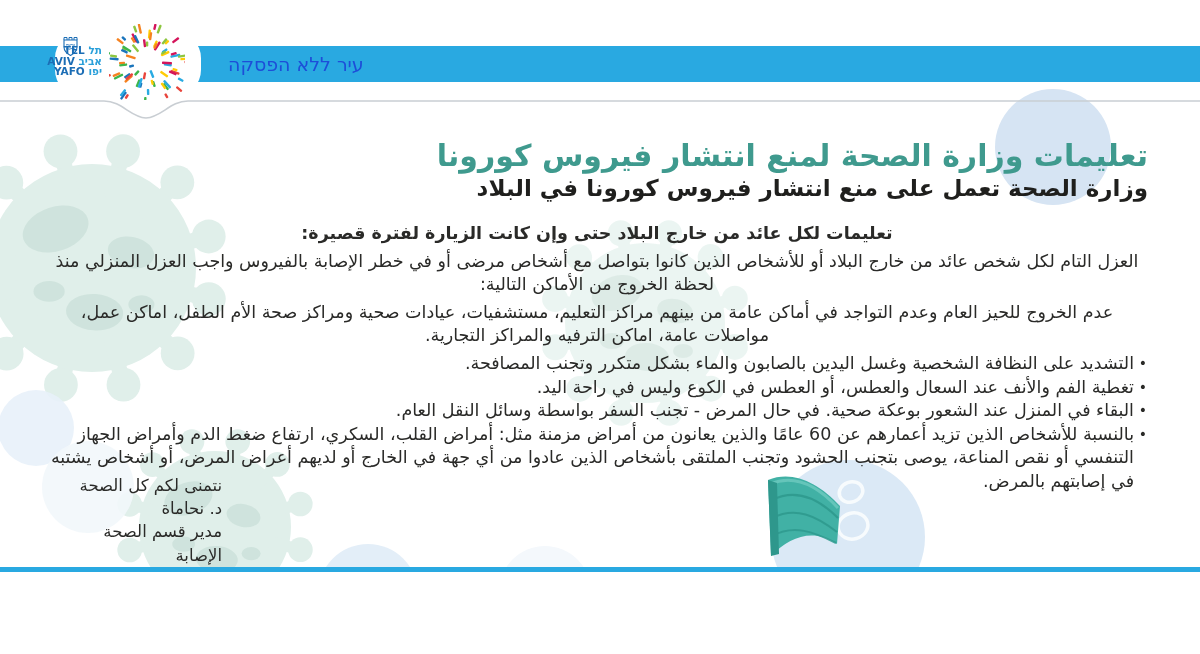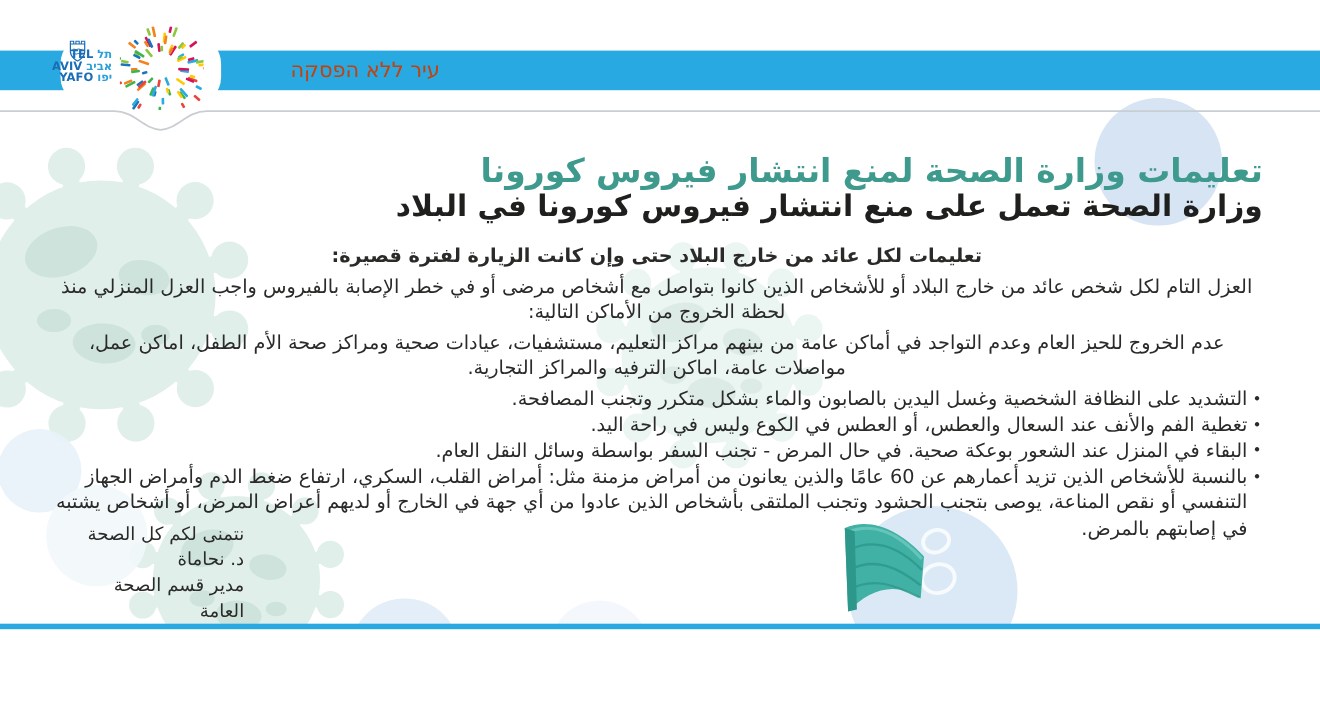--- a/index.html
+++ b/index.html
@@ -4,21 +4,21 @@
 <style>
   html,body{margin:0;padding:0;background:#ffffff;}
   .page{
     position:relative;width:1200px;height:654px;overflow:hidden;background:#ffffff;
     font-family:"DejaVu Sans", sans-serif;
   }
   
   .topbar{position:absolute;top:46px;left:0;width:1200px;height:36px;background:#29a9e1;}
   .tagline{
     position:absolute;top:46px;left:228px;height:36px;line-height:36px;
-    color:#c2410c;font-size:19px;direction:rtl;white-space:nowrap;margin-left:36px;
+    color:#1d4ed8;font-size:19px;direction:rtl;white-space:nowrap;
   }
   .logo-bubble{
     position:absolute;top:32px;left:55px;width:146px;height:64px;
     background:#ffffff;border-radius:26px;
   }
   .emblem{position:absolute;top:36px;left:62px;}
   .logo-wordmark{
     position:absolute;top:45px;left:56px;width:46px;text-align:right;direction:rtl;
     font-size:10.5px;font-weight:bold;line-height:10.5px;white-space:nowrap;
   }
@@ -30,21 +30,21 @@
   .bg-decor{position:absolute;top:0;left:0;}
   .mask-art{position:absolute;top:466px;left:756px;}
   .footer-line{position:absolute;top:567px;left:0;width:1200px;height:5px;background:#29a9e1;}
   
   .main-title{
     position:absolute;top:122px;right:52px;left:52px;
     direction:rtl;text-align:right;font-size:30px;font-weight:bold;color:#3f9a8e;line-height:40px;margin-top:14px;
   }
   .subtitle{
     position:absolute;top:171px;right:52px;left:52px;
-    direction:rtl;text-align:right;font-size:27px;font-weight:bold;color:#1f1f1d;line-height:34px;
+    direction:rtl;text-align:right;font-size:23px;font-weight:bold;color:#1f1f1d;line-height:34px;
   }
   .body-text{
     position:absolute;top:218px;right:52px;left:46px;
     direction:rtl;text-align:right;font-size:17.5px;line-height:23.6px;color:#2a2a28;
   }
   .body-text p{margin:4px;text-align:center;}
   .body-text p.intro{font-weight:bold;}
   .body-text ul{list-style:none;margin:0;padding:0;}
   .body-text li{position:relative;padding-right:14px;}
   .body-text li::before{content:"•";position:absolute;right:1px;top:0;font-size:14px;color:#2a2a28;}
@@ -283,21 +283,21 @@
       <li>التشديد على النظافة الشخصية وغسل اليدين بالصابون والماء بشكل متكرر وتجنب المصافحة.</li>
       <li>تغطية الفم والأنف عند السعال والعطس، أو العطس في الكوع وليس في راحة اليد.</li>
       <li>البقاء في المنزل عند الشعور بوعكة صحية. في حال المرض - تجنب السفر بواسطة وسائل النقل العام.</li>
       <li>بالنسبة للأشخاص الذين تزيد أعمارهم عن 60 عامًا والذين يعانون من أمراض مزمنة مثل: أمراض القلب، السكري، ارتفاع ضغط الدم وأمراض الجهاز التنفسي أو نقص المناعة، يوصى بتجنب الحشود وتجنب الملتقى بأشخاص الذين عادوا من أي جهة في الخارج أو لديهم أعراض المرض، أو أشخاص يشتبه في إصابتهم بالمرض.</li>
     </ul>
   </div>
 
   <div class="signature">
     <div>نتمنى لكم كل الصحة</div>
     <div class="name">د. نحاماة</div>
-    <div>مدير قسم الصحة العامة</div>
+    <div>مدير قسم الصحة الإصابة</div>
   </div>
 
   <svg class="mask-art" width="130" height="104" viewBox="0 0 130 104">
     <ellipse cx="95" cy="26" rx="12" ry="10" fill="none" stroke="#f7fbfd" stroke-width="3.5" transform="rotate(-20 95 26)"></ellipse>
     <ellipse cx="97" cy="60" rx="15" ry="13" fill="none" stroke="#f7fbfd" stroke-width="3.5" transform="rotate(-15 97 60)"></ellipse>
     <path d="M12,14 C36,4 62,16 84,40 L81,78 C58,62 34,70 15,90 Z" fill="#41b1a5"></path>
     <path d="M14,18 C38,8 60,18 82,42" fill="none" stroke="#6ecabf" stroke-width="3" opacity="0.8"></path>
     <path d="M16,34 C40,22 62,32 82,52" fill="none" stroke="#2f9a8e" stroke-width="2.2" opacity="0.9"></path>
     <path d="M16,52 C40,40 60,50 81,66" fill="none" stroke="#2f9a8e" stroke-width="2.2" opacity="0.9"></path>
     <path d="M16,70 C38,58 58,66 80,77" fill="none" stroke="#2f9a8e" stroke-width="2" opacity="0.85"></path>

